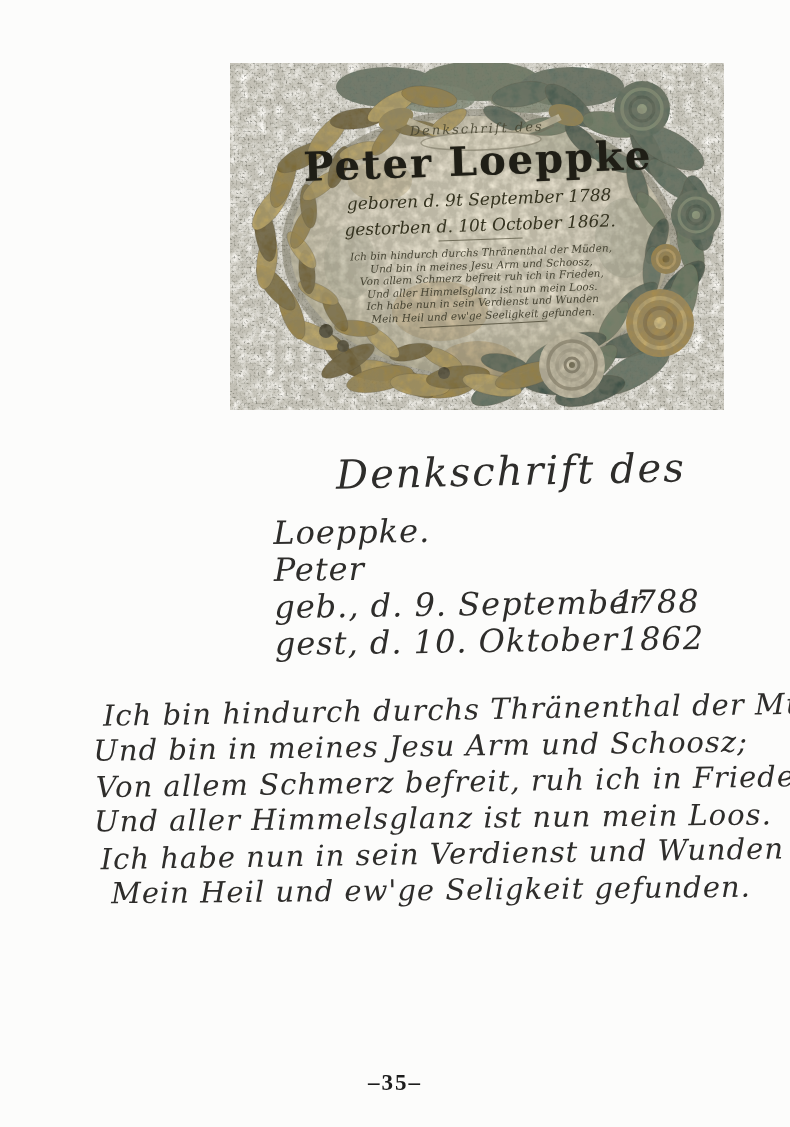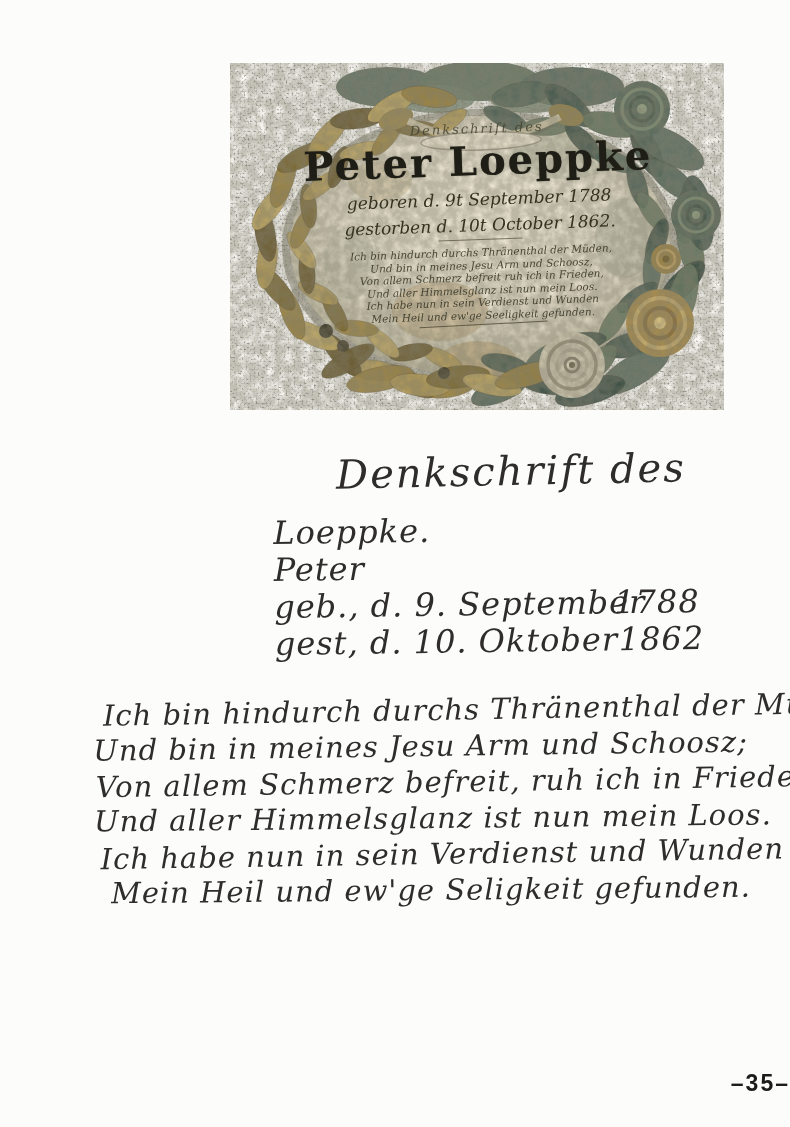--- a/index.html
+++ b/index.html
@@ -50,23 +50,23 @@
     font-size:29px;line-height:36px;letter-spacing:1px;
   }
   .hw-poem .poem-line{white-space:nowrap;}
   .hw-poem .poem-line:nth-child(1){margin-left:10px;transform:rotate(-.3deg);}
   .hw-poem .poem-line:nth-child(2){margin-left:0;transform:rotate(-.1deg);}
   .hw-poem .poem-line:nth-child(3){margin-left:2px;transform:rotate(-.2deg);}
   .hw-poem .poem-line:nth-child(4){margin-left:0;transform:rotate(.1deg);}
   .hw-poem .poem-line:nth-child(5){margin-left:6px;transform:rotate(-.2deg);}
   .hw-poem .poem-line:nth-child(6){margin-left:16px;transform:rotate(.1deg);}
   .page-number{
-    position:absolute;left:0;right:0;top:1070px;text-align:right;
+    position:absolute;left:0;right:0;top:1070px;text-align:center;
     font-size:23px;font-weight:bold;letter-spacing:2px;color:#1c1c1c;
-    font-family:Liberation Sans, sans-serif;
+    font-family:Liberation Serif, serif;
   }
 </style>
 </head>
 <body>
 
 <div class="photo">
   <svg viewBox="0 0 494 347" width="494" height="347">
     <defs>
       <radialGradient id="plq" cx="50%" cy="40%" r="68%">
         <stop offset="0%" stop-color="#f3edda"></stop>

